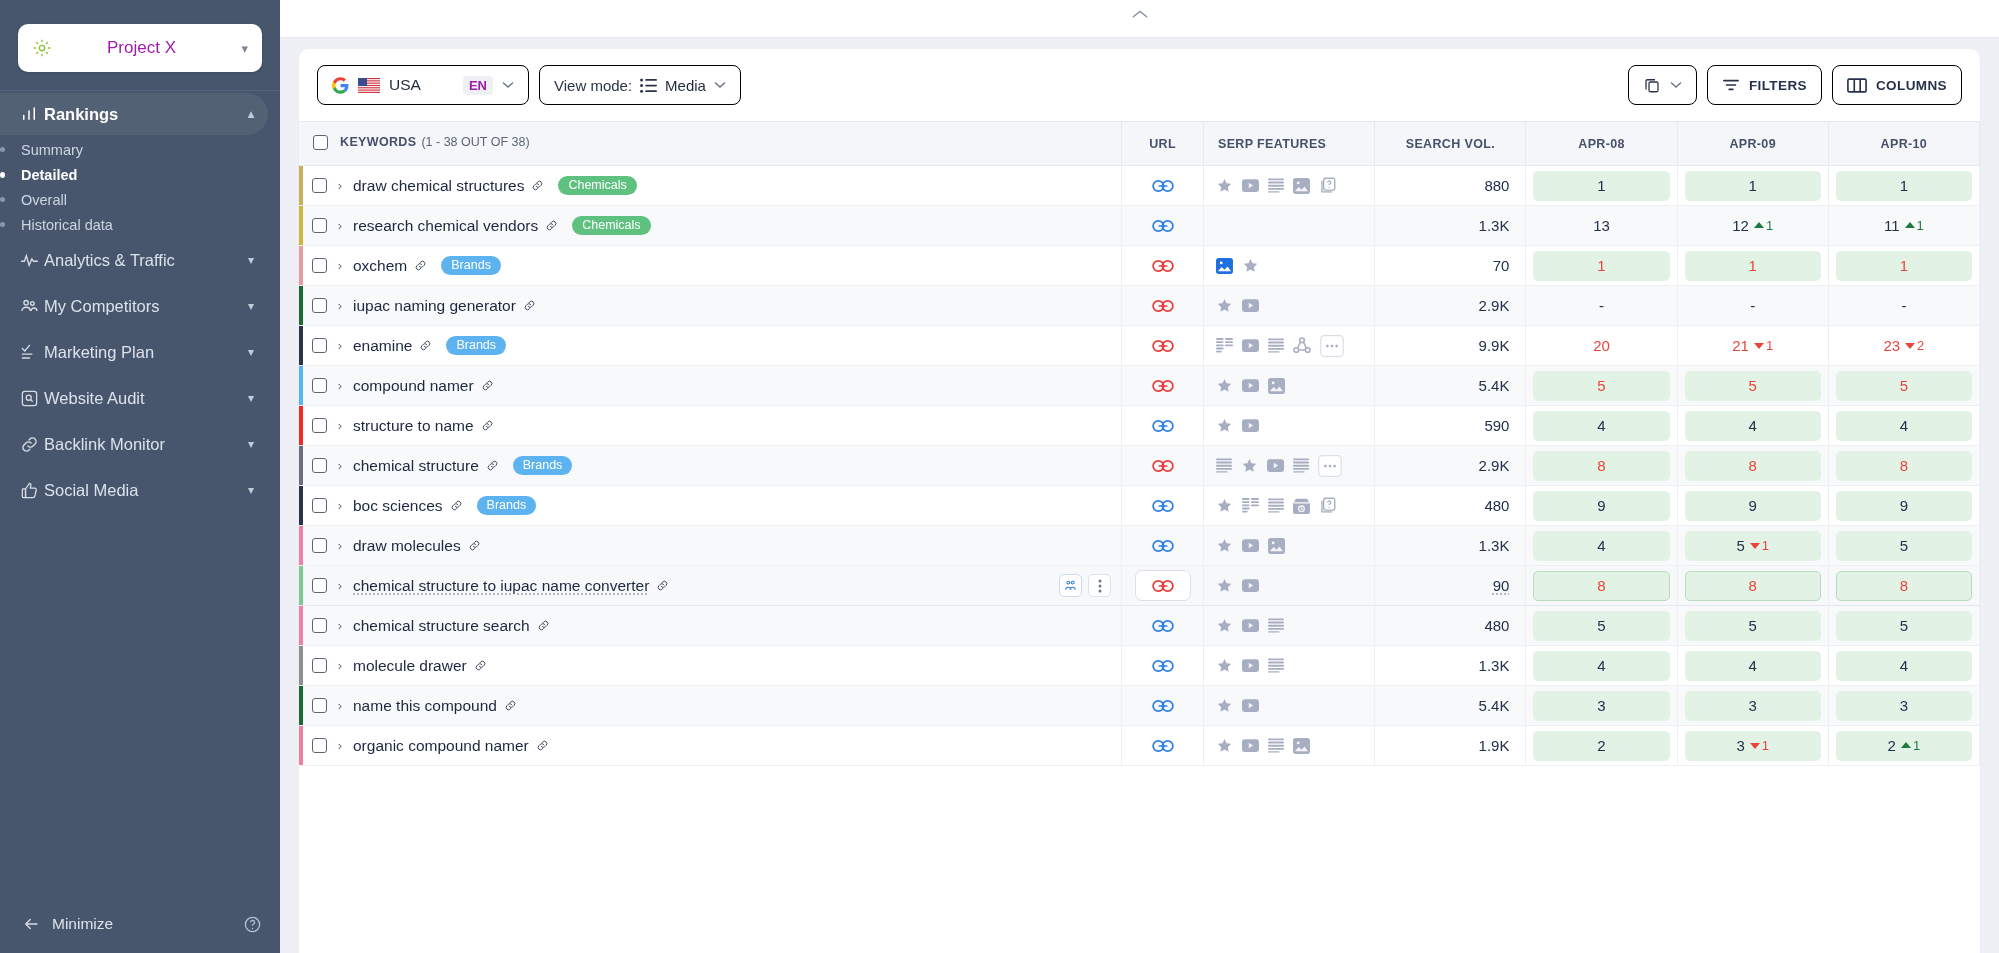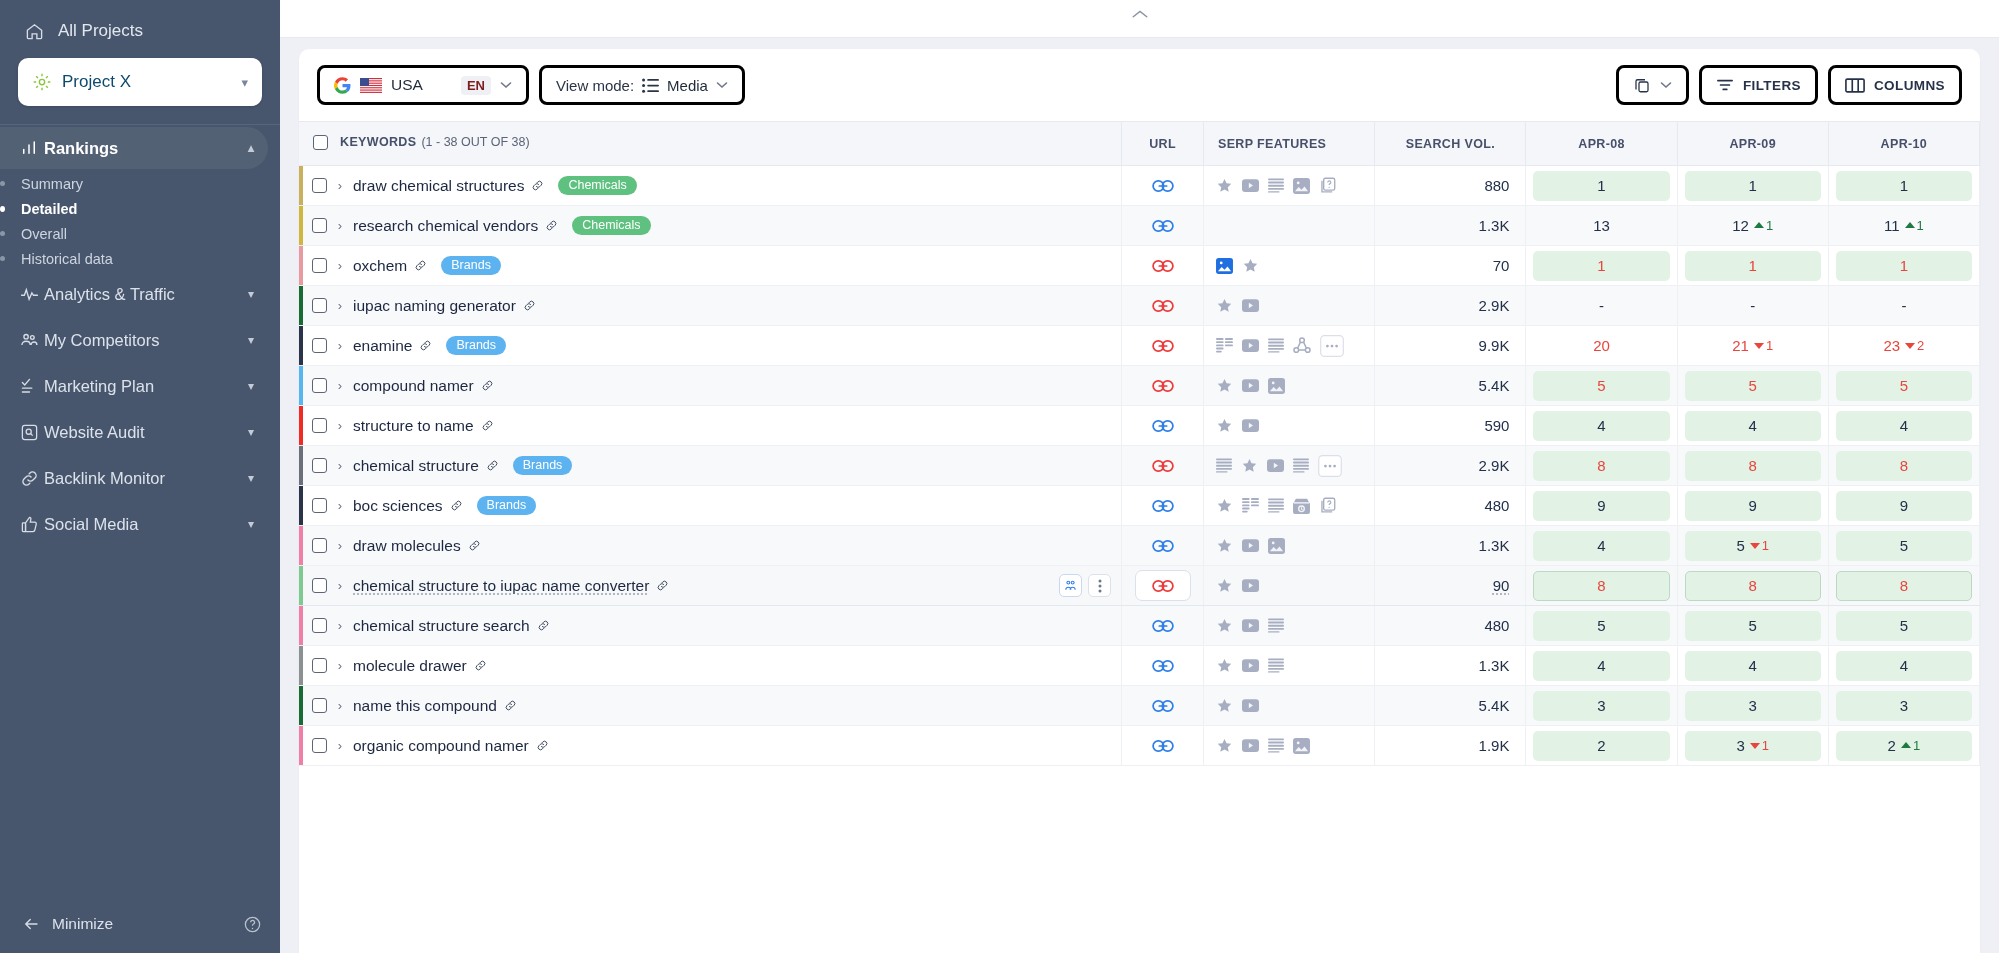--- a/index.html
+++ b/index.html
@@ -27,21 +27,21 @@
     font-size: 17px; color: #e3e8ef; cursor: pointer;
   }
   .sb-allprojects .ico { width: 20px; height: 20px; display:flex; align-items:center; justify-content:center; }
   .project-select {
     margin-top: 10px;
     background: #fff; border-radius: 10px;
     height: 48px; display: flex; align-items: center;
     padding: 0 14px; gap: 10px; cursor: pointer;
     box-shadow: 0 1px 3px rgba(0,0,0,.15);
   }
-  .project-select .pname { color: #0c4a6e; font-size: 17px; flex: 1; }
+  .project-select .pname { color: #a21caf; font-size: 17px; flex: 1; margin-left: 45px; }
   .project-select .chev { color: #7b8798; font-size: 13px; }
   .sb-divider { height: 1px; background: #56657c; margin: 18px 0 0 0; }
 
   .sb-section-label {
     font-size: 11.5px; letter-spacing: .9px; color: #b3bdcb;
     padding: 22px 0 8px 18px; font-weight: 600;
   }
   .sb-item {
     display: flex; align-items: center; gap: 4px;
     height: 42px; margin: 2px 12px 2px 0;
@@ -94,31 +94,31 @@
     box-shadow: 0 1px 2px rgba(30,40,60,.06);
   }
 
   
   .toolbar {
     height: 72px; flex: 0 0 72px;
     display: flex; align-items: center;
     padding: 0 18px; gap: 10px;
   }
   .tb-btn {
-    border: 3px solid #000000; border-radius: 8px;
+    border: 1px solid #000000; border-radius: 8px;
     background: #fff; height: 40px;
     display: flex; align-items: center; gap: 9px;
     padding: 0 14px; font-size: 15px; color: #2b3547;
     cursor: pointer; white-space: nowrap;
   }
   .geo-box { width: 212px; }
   .geo-box .gname { flex: 1; font-size: 15.5px; color: #1f2a3a; }
   .lang-chip {
     background: #eef0f4; border-radius: 4px;
-    font-size: 13px; padding: 2px 6px; color: #7f1d1d; font-weight: 600;
+    font-size: 13px; padding: 2px 6px; color: #a21caf; font-weight: 600;
   }
   .search-box {
     width: 192px; position: relative;
   }
   .search-box input {
     border: 1px solid #dfe3ea; border-radius: 8px;
     height: 40px; width: 192px;
     padding: 0 34px 0 13px; font-size: 15px;
     font-family: "Liberation Sans", sans-serif;
     color: #2b3547; outline: none; background: #fff;
@@ -219,28 +219,20 @@
 
   svg { display: block; }
 </style>
 </head>
 <body>
 
 <div class="app">
 
   <aside class="sidebar">
     <div class="sb-top">
-      <div class="sb-allprojects">
-        <span class="ico">
-          <svg width="19" height="19" viewBox="0 0 24 24" fill="none" stroke="#d7dde6" stroke-width="1.7">
-              <path d="M3 10.5L12 3.5l9 7V20a1 1 0 0 1-1 1h-5v-6H9v6H4a1 1 0 0 1-1-1z"></path>
-            </svg>
-        </span>
-        <span>All Projects</span>
-      </div>
 
       <div class="project-select">
         <span class="ico">
           <svg width="20" height="20" viewBox="0 0 24 24" fill="none" stroke="#8cc63f" stroke-width="1.7">
               <circle cx="12" cy="12" r="3.2"></circle>
               <path d="M12 2v3M12 19v3M2 12h3M19 12h3M5 5l2.2 2.2M16.8 16.8 19 19M19 5l-2.2 2.2M7.2 16.8 5 19"></path>
             </svg>
         </span>
         <span class="pname">Project X</span>
         <span class="chev">▾</span>

